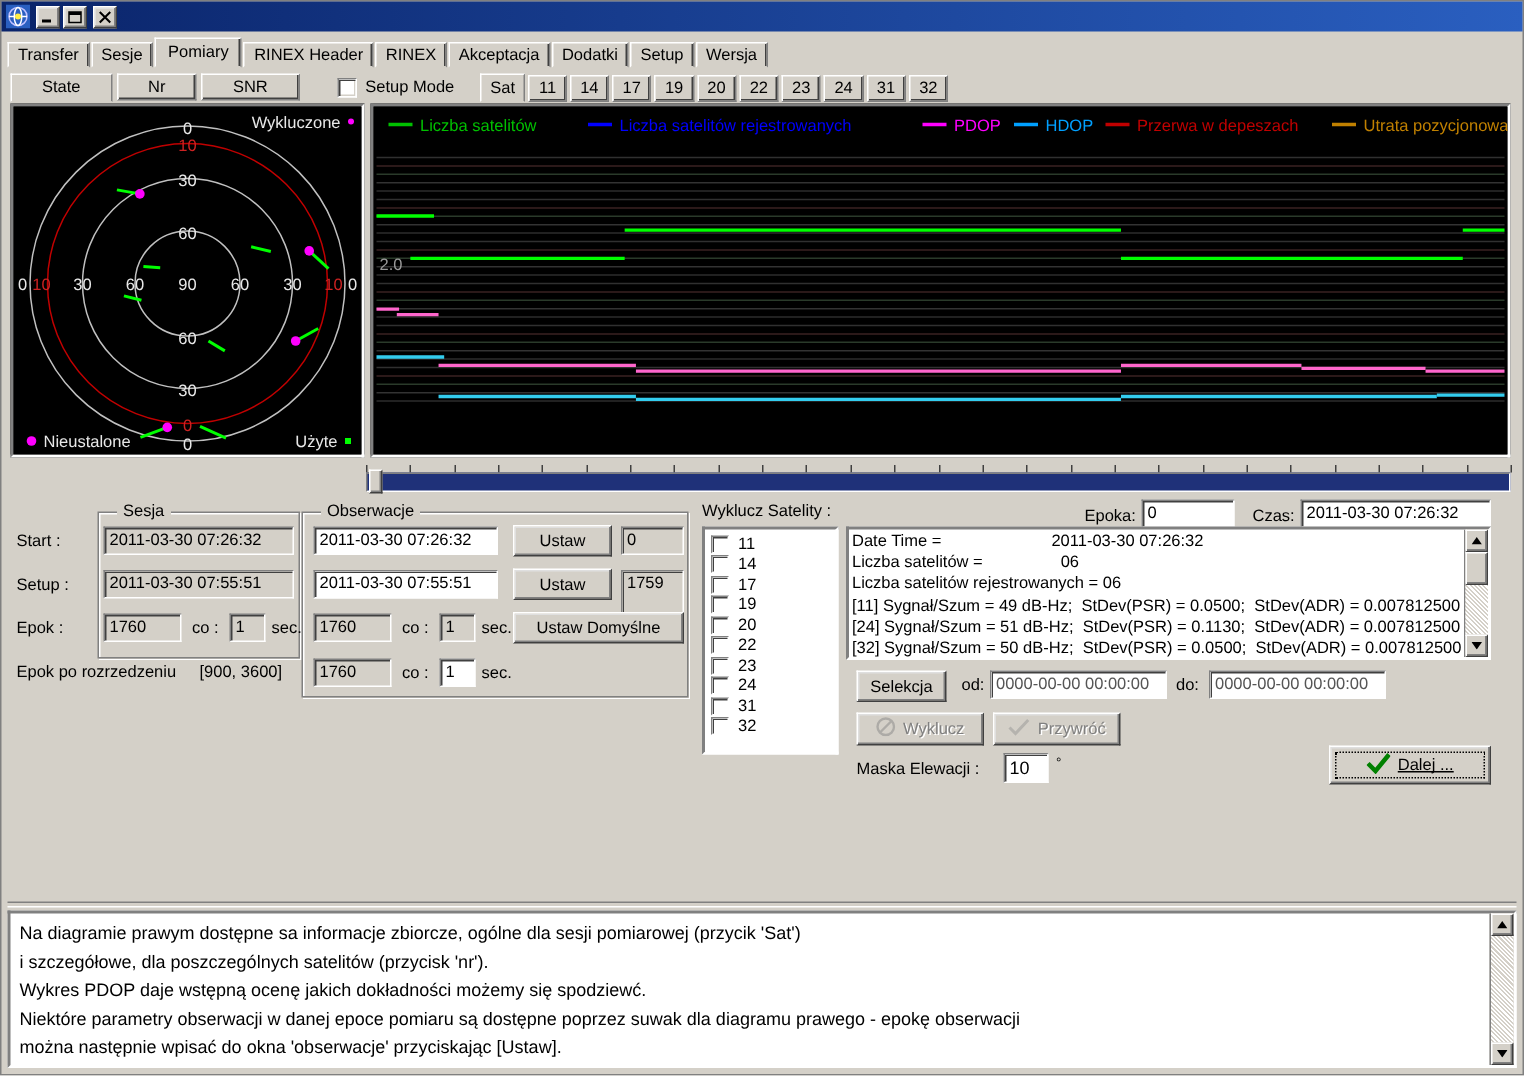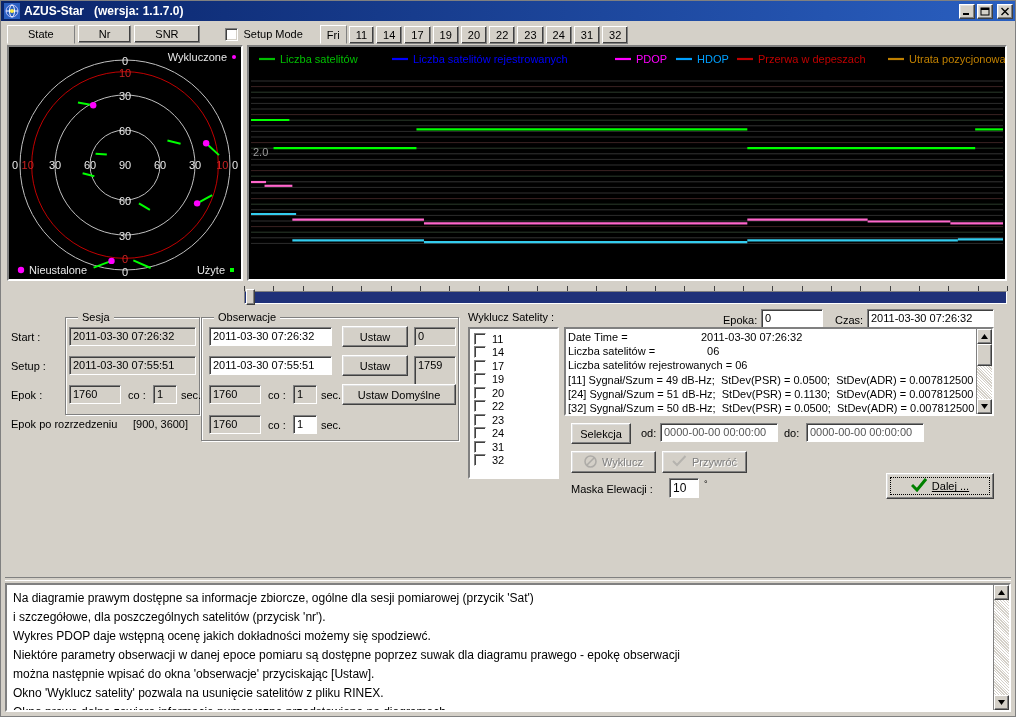--- a/index.html
+++ b/index.html
@@ -378,54 +378,64 @@
   <div class="titlebar">
     <span class="tb-icon">
       <svg width="16" height="16" viewBox="0 0 16 16">
         <rect x="0" y="0" width="16" height="16" fill="#2a5fc0"></rect>
         <circle cx="8" cy="8" r="6" fill="none" stroke="#c0c0ff" stroke-width="1"></circle>
         <ellipse cx="8" cy="8" rx="2.5" ry="6" fill="none" stroke="#ffffff" stroke-width="1"></ellipse>
         <line x1="2" y1="8" x2="14" y2="8" stroke="#ffffff" stroke-width="1"></line>
         <circle cx="8" cy="8" r="2" fill="#ffee44"></circle>
       </svg>
     </span>
-    <span class="tb-title">AZUS-Star   (wersja: 1.1.7.0)</span>
     <span class="tb-buttons">
       <span class="tb-btn">
         <svg width="10" height="9" viewBox="0 0 10 9">
             <rect x="1" y="6" width="6" height="2" fill="#000"></rect>
           </svg>
       </span>
       <span class="tb-btn">
         <svg width="10" height="9" viewBox="0 0 10 9">
             <rect x="1" y="1" width="8" height="7" fill="none" stroke="#000" stroke-width="1"></rect>
             <rect x="1" y="1" width="8" height="2" fill="#000"></rect>
           </svg>
       </span>
       <span class="tb-btn tb-close">
         <svg width="10" height="9" viewBox="0 0 10 9">
             <path d="M1.5 1 L8.5 8 M8.5 1 L1.5 8" stroke="#000" stroke-width="1.4"></path>
           </svg>
       </span>
     </span>
   </div>
 
+  <div class="tabstrip">
+    <div class="tab">Transfer</div>
+    <div class="tab">Sesje</div>
+    <div class="tab active">Pomiary</div>
+    <div class="tab">RINEX Header</div>
+    <div class="tab">RINEX</div>
+    <div class="tab">Akceptacja</div>
+    <div class="tab">Dodatki</div>
+    <div class="tab">Setup</div>
+    <div class="tab">Wersja</div>
+  </div>
 
   <div class="content">
 
     <div class="subrow">
       <div class="sbtn sel">State</div>
       <div class="sbtn">Nr</div>
       <div class="sbtn">SNR</div>
       <label class="check-wrap">
         <span class="cb"></span>
         <span>Setup Mode</span>
       </label>
       <div class="satrow">
-        <div class="satbtn sel">Fri</div>
+        <div class="satbtn sel">Sat</div>
         <div class="satbtn">11</div>
         <div class="satbtn">14</div>
         <div class="satbtn">17</div>
         <div class="satbtn">19</div>
         <div class="satbtn">20</div>
         <div class="satbtn">22</div>
         <div class="satbtn">23</div>
         <div class="satbtn">24</div>
         <div class="satbtn">31</div>
         <div class="satbtn">32</div>

